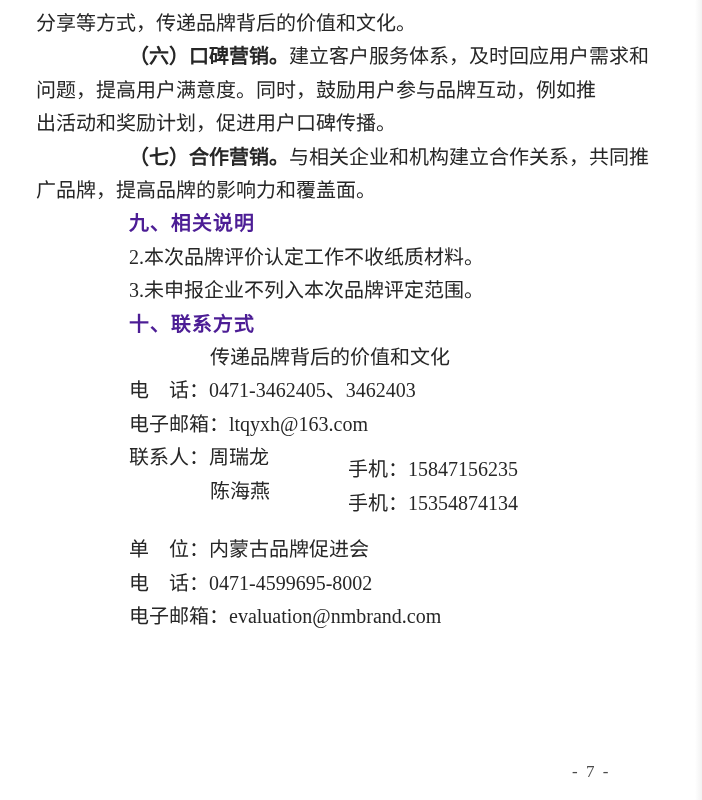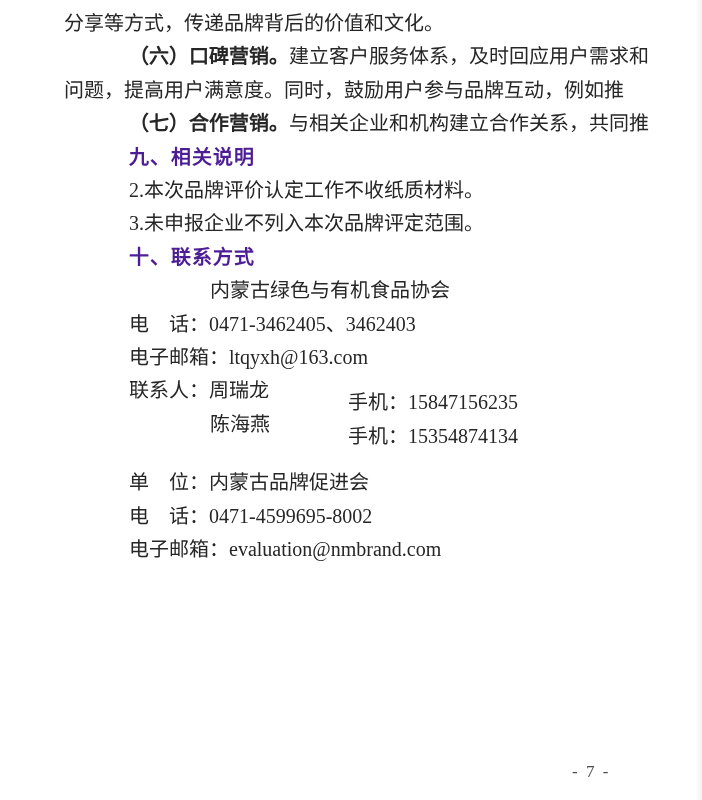--- a/index.html
+++ b/index.html
@@ -11,21 +11,21 @@
   .page {
     position: relative;
     width: 702px; height: 800px;
     background: #ffffff;
     color: #262626;
     font-size: 20px;
     overflow: hidden;
   }
   .content { position: absolute; top: 7px; left: 0; width: 702px; }
   .line { line-height: 33.4px; white-space: pre; }
-  .flush  { padding-left: 36px; margin-left: 28px; }
+  .flush  { padding-left: 36px; }
   .indent { padding-left: 129px; }
   .cont   { padding-left: 210px; }
   .heading {
     font-family: "Liberation Sans", "DejaVu Sans", sans-serif;
     font-weight: 700;
     color: #4c1d95;
     letter-spacing: 1px;
   }
   .lead { font-weight: 600; }
   .row { position: relative; }
@@ -48,30 +48,32 @@
 </head>
 <body>
 
 <div class="page">
   <div class="content">
 
     <div class="line flush">分享等方式，传递品牌背后的价值和文化。</div>
 
     <div class="line indent"><span class="lead">（六）口碑营销。</span><span>建立客户服务体系，及时回应用户需求和</span></div>
     <div class="line flush">问题，提高用户满意度。同时，鼓励用户参与品牌互动，例如推</div>
+    <div class="line flush">出活动和奖励计划，促进用户口碑传播。</div>
 
     <div class="line indent"><span class="lead">（七）合作营销。</span><span>与相关企业和机构建立合作关系，共同推</span></div>
+    <div class="line flush">广品牌，提高品牌的影响力和覆盖面。</div>
 
     <div class="line indent heading">九、相关说明</div>
     <div class="line indent">2.本次品牌评价认定工作不收纸质材料。</div>
     <div class="line indent">3.未申报企业不列入本次品牌评定范围。</div>
 
     <div class="line indent heading">十、联系方式</div>
 
-    <div class="line cont">内蒙古绿色与有机食品协会</div>
+    <div class="line cont">传递品牌背后的价值和文化</div>
 
     <div class="line indent"><span>电　话：</span><span>0471-3462405、3462403</span></div>
 
     <div class="line indent"><span>电子邮箱：</span><span>ltqyxh@163.com</span></div>
 
     <div class="line indent row"><span>联系人：</span><span>周瑞龙</span><span class="mobile-col"><span>手机：</span><span>15847156235</span></span></div>
 
     <div class="line cont row"><span>陈海燕</span><span class="mobile-col"><span>手机：</span><span>15354874134</span></span></div>
 
     <div class="line indent gap"><span>单　位：</span><span>内蒙古品牌促进会</span></div>

